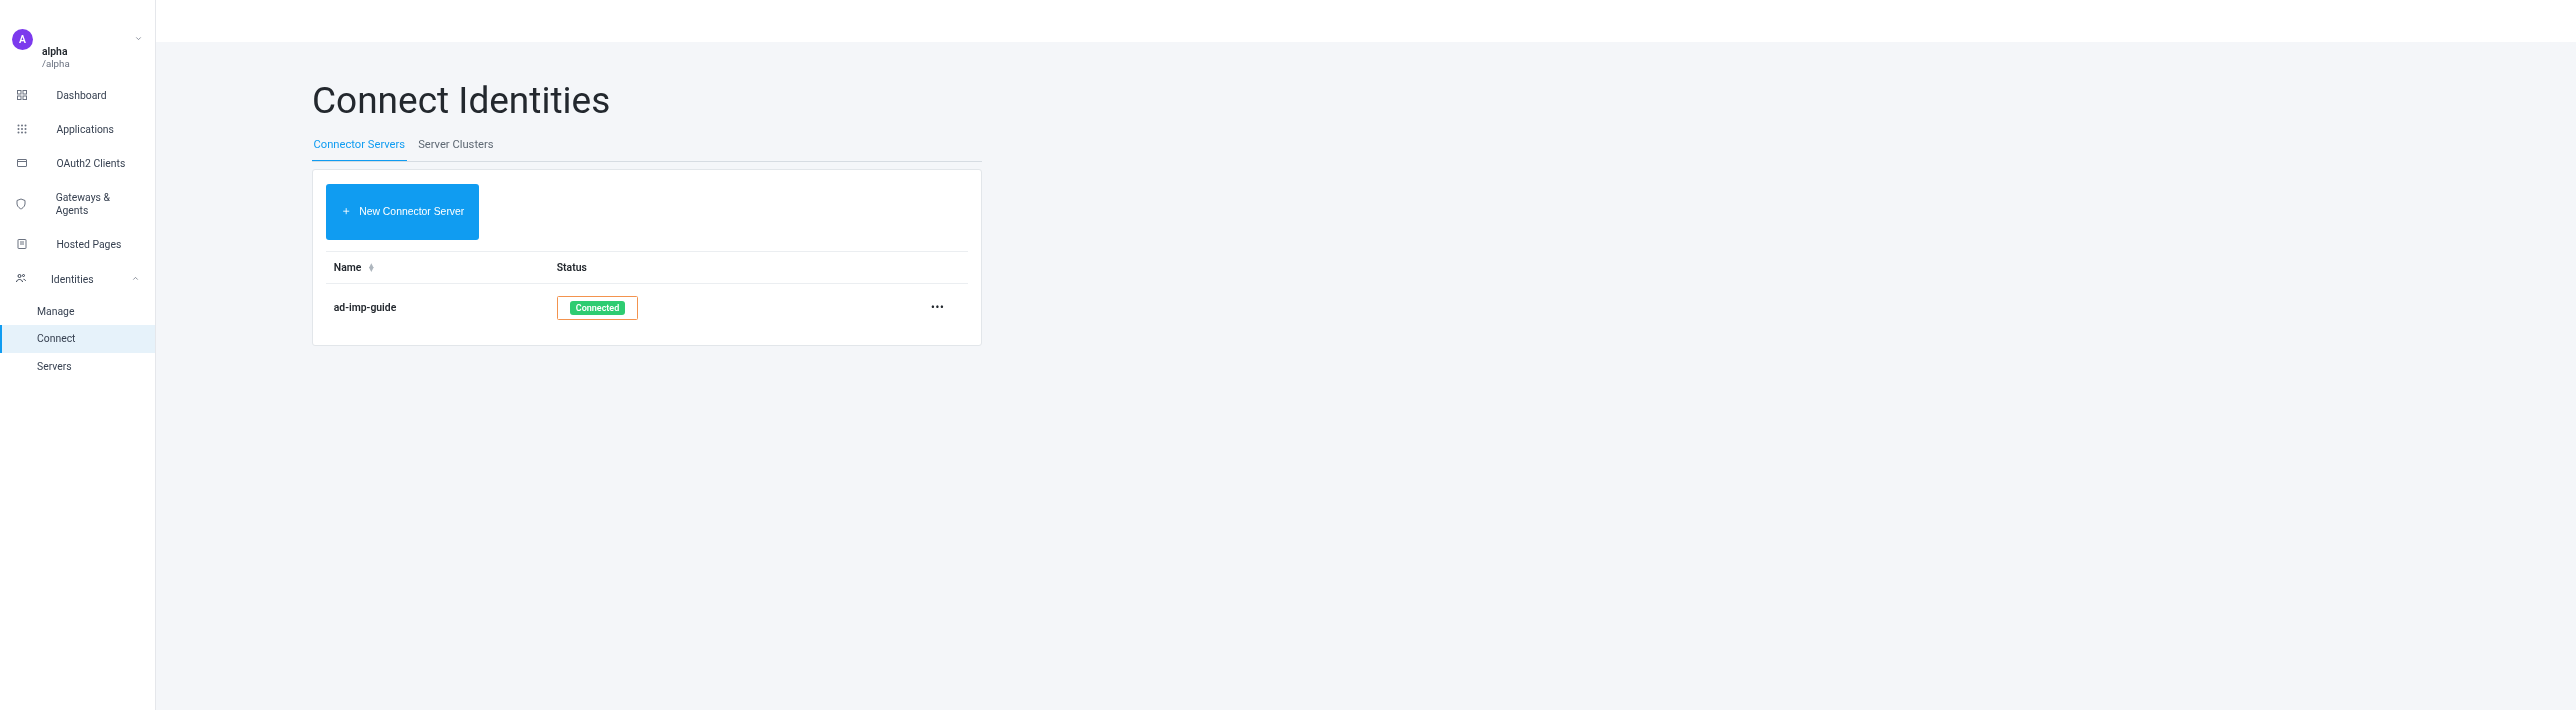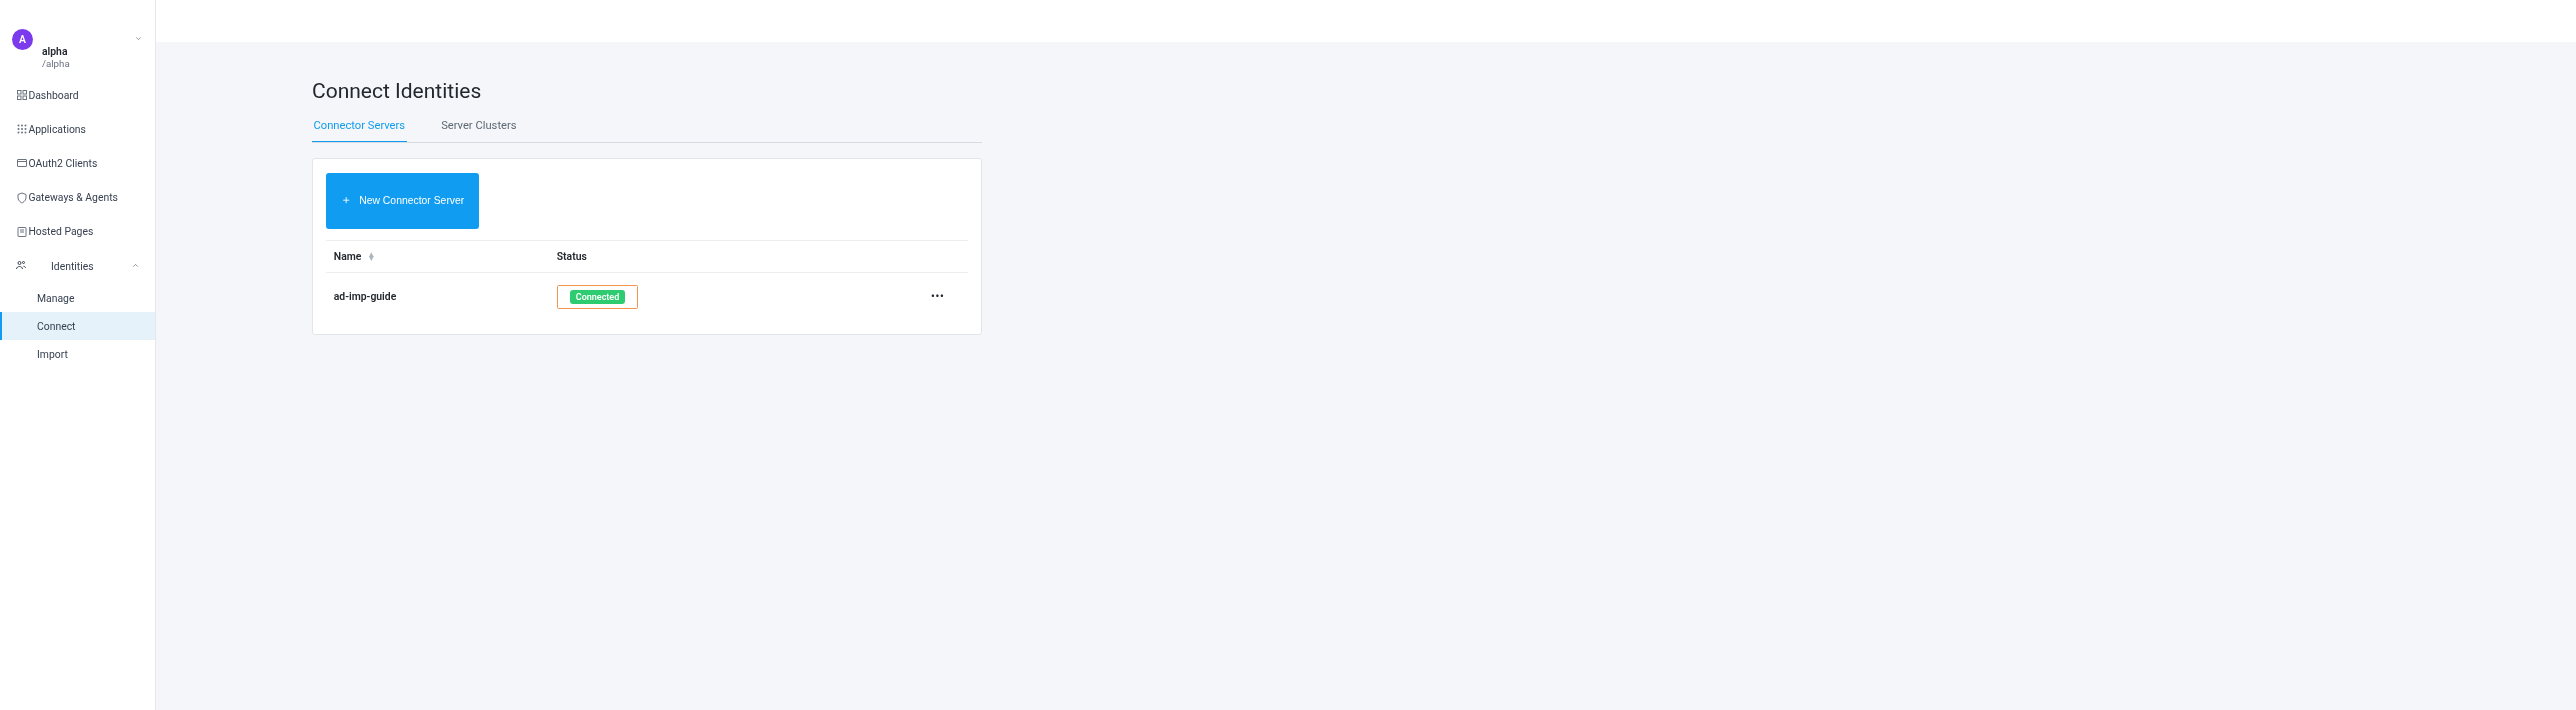--- a/index.html
+++ b/index.html
@@ -34,21 +34,21 @@
       font-weight: 600; font-size: 10.4px;
     }
     .org-info { flex: 1; }
     .org-name { font-weight: 600; font-size: 10.4px; margin-top: 36px; }
     .org-path { font-size: 9.7px; color: #6b7280; }
     .chevron-down { color: #6b7280; }
     
     .nav-item {
       display: flex; align-items: center;
       padding: 10.4px 15px;
-      gap: 0;
+      gap: 28px;
       cursor: pointer;
       font-size: 10.4px;
       color: #374151;
     }
     .nav-item .nav-icon { width: 13.4px; height: 13.4px; color: #6b7280; display:flex; align-items:center; justify-content:center; }
     .nav-item-expand {
       display: flex; align-items: center;
       padding: 10.4px 15px;
       gap: 24px;
       cursor: pointer;
@@ -98,35 +98,35 @@
       position: absolute;
       top:-42px; left:0; right:0; height:42px;
       background:#fff;
     }
     .content {
       max-width: 700px;
       margin-left: 156px;
       padding-right: 30px;
     }
     .page-title {
-      font-size: 21px;
+      font-size: 37px;
       font-weight: 400;
       color: #23282e;
       margin-bottom: 7.4px;
     }
     .page-subtitle {
       font-size: 11.2px;
       color: #5e6873;
       margin-bottom: 21px;
     }
     .tabs {
       display: flex;
       border-bottom: 0.7px solid #d6dce2;
-      gap: 33px;
-      margin-bottom: 15px;
+      gap: 10px;
+      margin-bottom: 7px;
     }
     .tab {
       padding: 9px 1.5px;
       font-size: 11.2px;
       color: #5e6873;
       cursor: pointer;
       border-bottom: 1.5px solid transparent;
     }
     .tab.active {
       color: #109cf1;
@@ -280,21 +280,21 @@
       </span>
     </div>
 
     <div class="sub-item">
       <span>Manage</span>
     </div>
     <div class="sub-item active">
       <span>Connect</span>
     </div>
     <div class="sub-item">
-      <span>Import</span>
+      <span>Servers</span>
     </div>
   </aside>
 
   <div class="top-header">
     <div class="user-avatar">
       <svg width="15" height="15" viewBox="0 0 24 24" fill="#fff">
           <circle cx="12" cy="8" r="4"></circle>
           <path d="M4 22c0-4 4-7 8-7s8 3 8 7"></path>
         </svg>
     </div>

